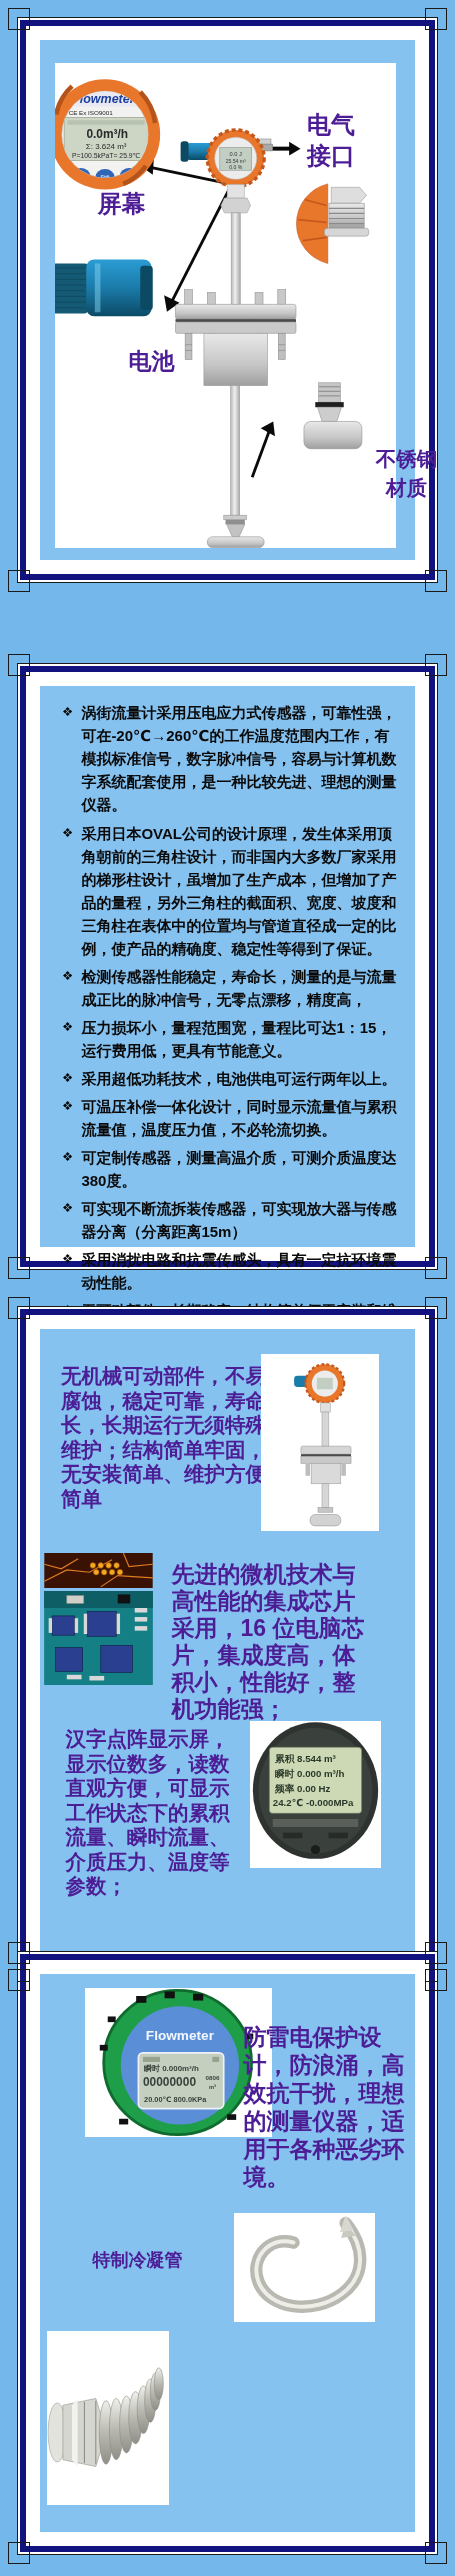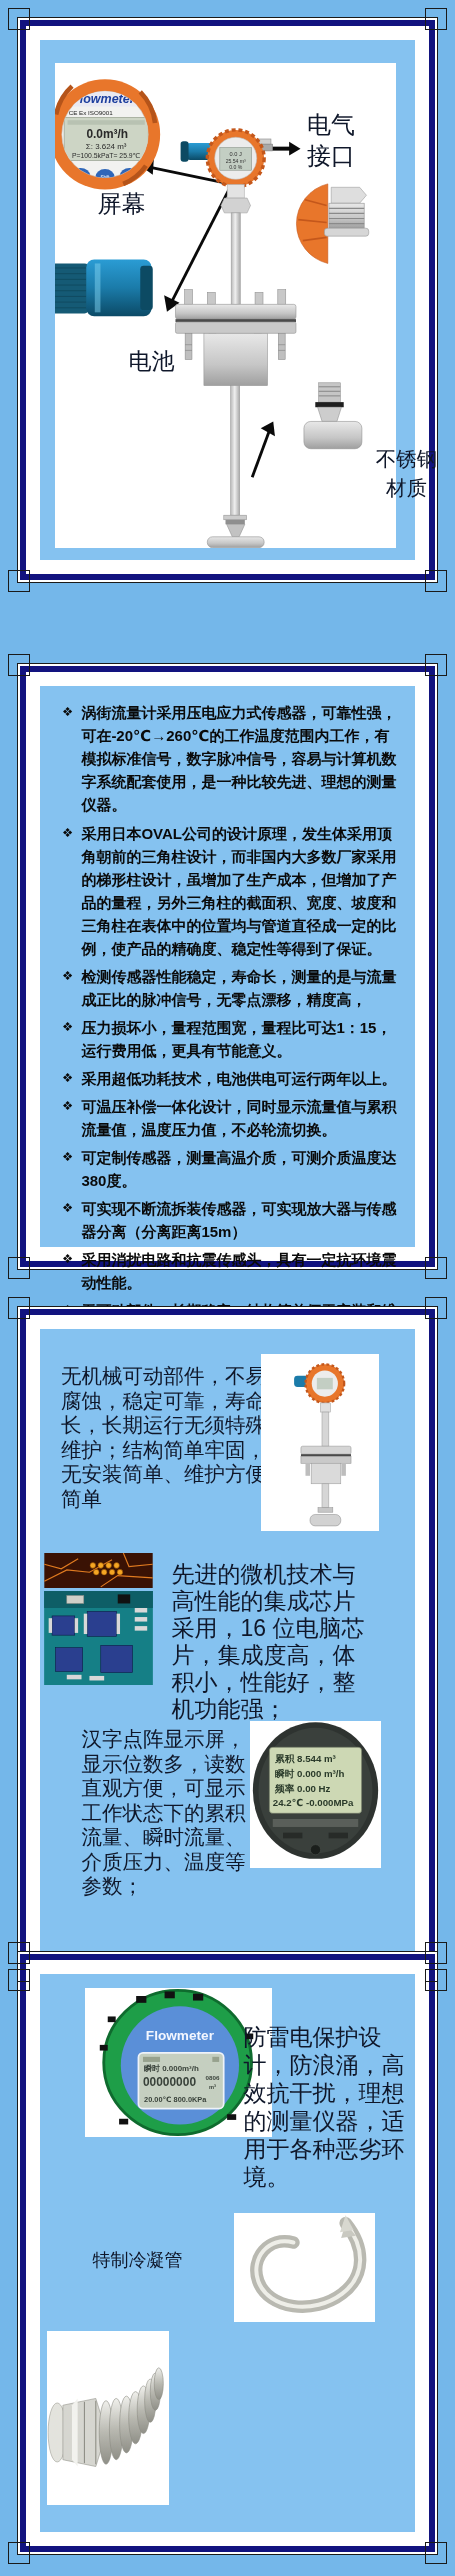--- a/index.html
+++ b/index.html
@@ -8,21 +8,21 @@
   .panel{position:absolute;left:17px;width:421px;background:#ffffff;border:1.7px solid #1a1a1a;box-sizing:border-box;}
   .navyframe{position:absolute;left:2.3px;top:2.3px;right:2.3px;bottom:2.3px;border:6.8px solid #12137f;background:#ffffff;}
   .content{position:absolute;left:14.2px;top:14.2px;right:14.2px;bottom:14.2px;background:#85c2f0;overflow:visible;}
   .orn{position:absolute;border:1.7px solid #1a1a1a;background:transparent;pointer-events:none;z-index:5;}
   .orn.big{width:19.3px;height:19.3px;}
   .orn.small{width:10.2px;height:10.2px;}
   .tl.big{left:-9.7px;top:-9.7px;}   .tl.small{left:-0.6px;top:-0.6px;}
   .tr.big{right:-9.7px;top:-9.7px;}  .tr.small{right:-0.6px;top:-0.6px;}
   .bl.big{left:-9.7px;bottom:-9.7px;}.bl.small{left:-0.6px;bottom:-0.6px;}
   .br.big{right:-9.7px;bottom:-9.7px;}.br.small{right:-0.6px;bottom:-0.6px;}
-  .cnText{position:absolute;color:#0f172a;font-weight:normal;}
+  .cnText{position:absolute;color:#4c1d95;font-weight:bold;}
   .photoArea{position:absolute;background:#ffffff;}
   .bullets{position:absolute;left:21.6px;top:15px;right:16px;}
   .bullet{display:flex;margin-bottom:5.1px;color:#0a0a0a;font-weight:bold;font-size:15px;line-height:23px;}
   .bullet .mk{flex:0 0 19.3px;font-size:12.5px;}
   .bullet .bt{flex:1;}
   svg text{font-family:"Liberation Sans","DejaVu Sans",sans-serif;}
 </style>
 </head>
 <body>
 
@@ -343,21 +343,21 @@
               <rect x="40" y="148" width="26" height="8"></rect>
                 <rect x="80" y="150" width="26" height="8"></rect>
             </g>
             <rect x="130" y="6" width="22" height="16" fill="#111111"></rect>
             <rect x="40" y="8" width="30" height="14" fill="#d0cfc8" stroke="#8b8b84"></rect>
           </svg>
         </div>
 
         <div class="cnText" style="left:131px;top:232px;width:193px;font-size:23px;line-height:27px;">先进的微机技术与高性能的集成芯片采用，16 位电脑芯片，集成度高，体积小，性能好，整机功能强；</div>
 
-        <div class="cnText" style="left:25px;top:398px;width:176px;font-size:20.5px;line-height:24.5px;margin-left:16px;">汉字点阵显示屏，显示位数多，读数直观方便，可显示工作状态下的累积流量、瞬时流量、介质压力、温度等参数；</div>
+        <div class="cnText" style="left:25px;top:398px;width:176px;font-size:20.5px;line-height:24.5px;">汉字点阵显示屏，显示位数多，读数直观方便，可显示工作状态下的累积流量、瞬时流量、介质压力、温度等参数；</div>
 
         <div class="photoArea" style="left:210px;top:392px;width:131px;height:147px;">
           <svg width="131" height="147" viewBox="0 0 230 258">
             <ellipse cx="115" cy="122" rx="110" ry="120" fill="#2e3330"></ellipse>
             <ellipse cx="115" cy="122" rx="100" ry="110" fill="#3a403c"></ellipse>
             <rect x="34" y="46" width="162" height="116" rx="6" fill="#cdd8b4" stroke="#6e7762"></rect>
             <text x="44" y="72" font-size="17" font-weight="bold" fill="#2a3a2a">累积   8.544   m³</text>
             <text x="44" y="98" font-size="17" font-weight="bold" fill="#2a3a2a">瞬时   0.000  m³/h</text>
             <text x="44" y="124" font-size="17" font-weight="bold" fill="#2a3a2a">频率   0.00     Hz</text>
             <text x="40" y="150" font-size="17" font-weight="bold" fill="#2a3a2a">24.2℃  -0.000MPa</text>

